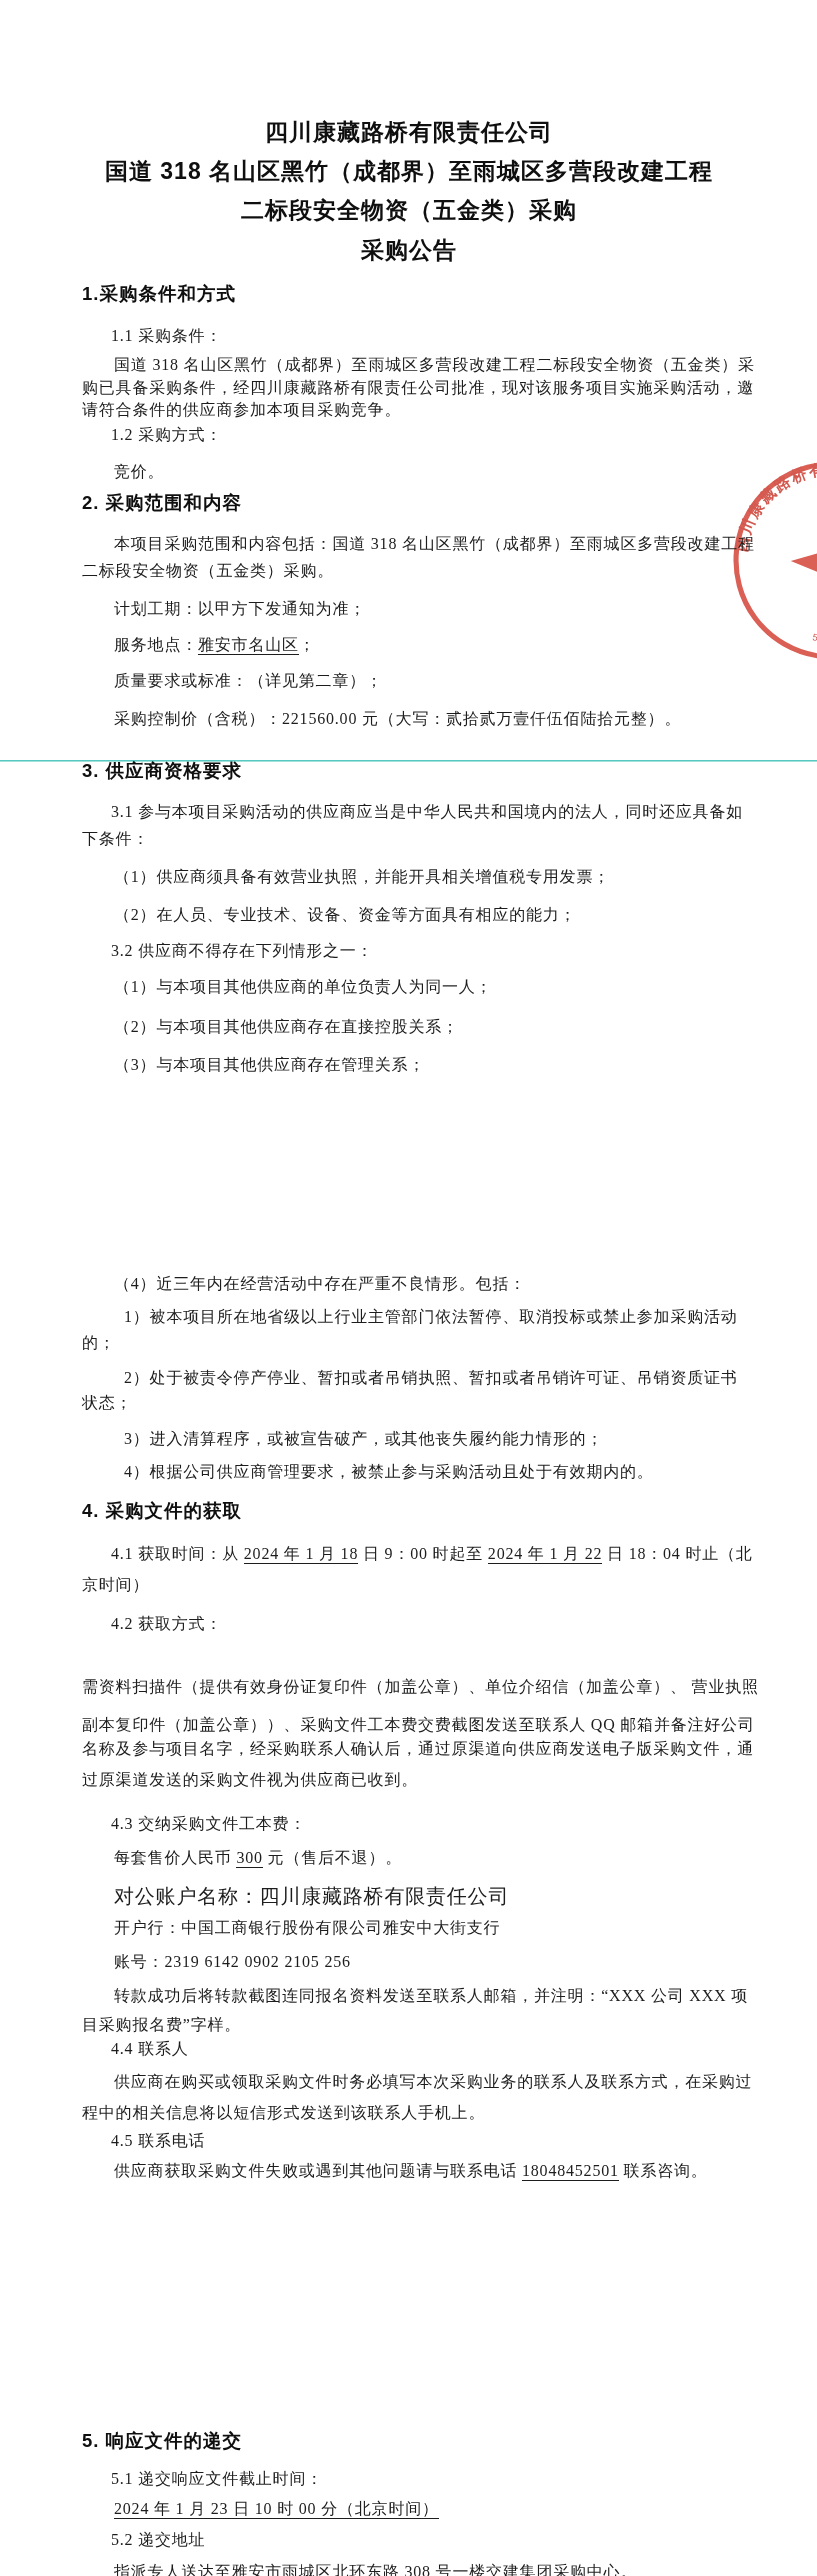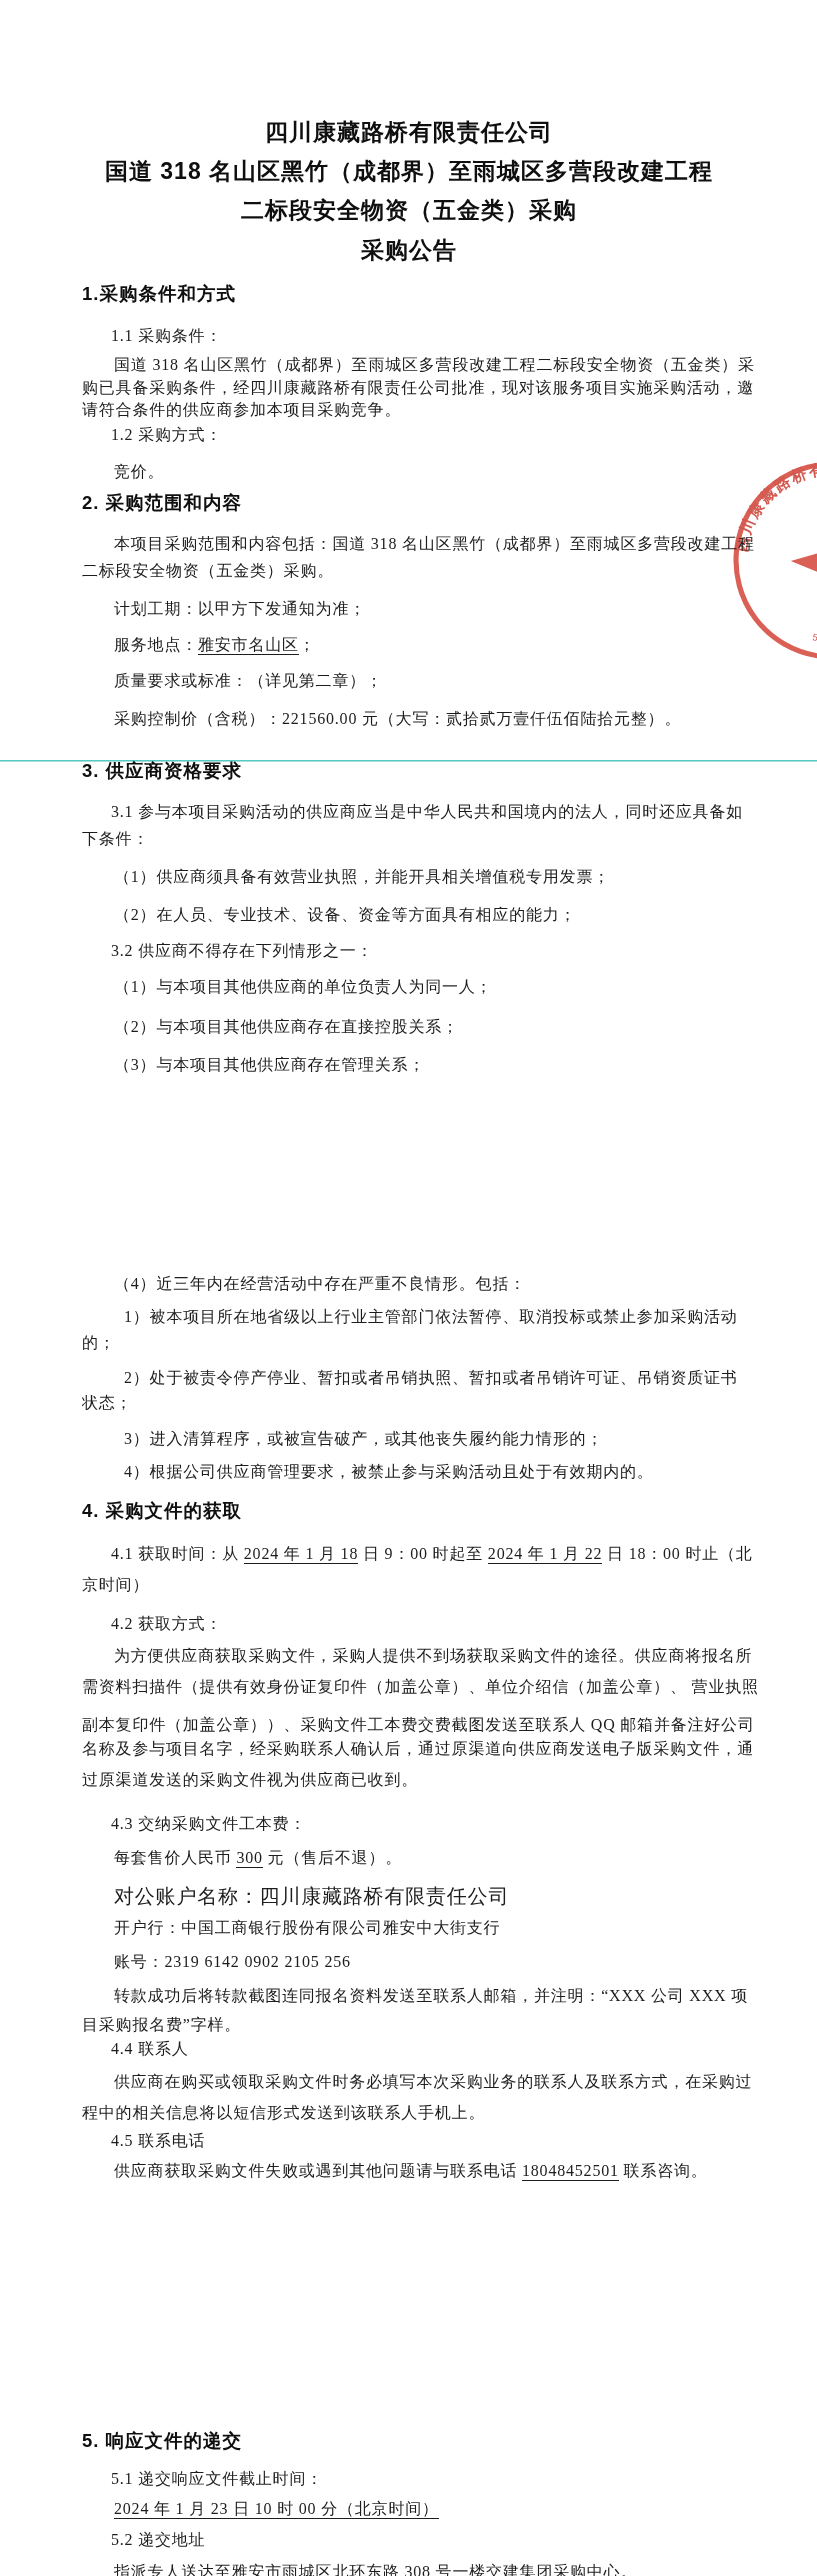--- a/index.html
+++ b/index.html
@@ -90,24 +90,23 @@
     <div class="line" style="top: 1019px; left: 114px; font-size: 16px;"><span>（2）与本项目其他供应商存在直接控股关系；</span></div>
     <div class="line" style="top: 1057px; left: 114px; font-size: 16px;"><span>（3）与本项目其他供应商存在管理关系；</span></div>
     <div class="line" style="top: 1276px; left: 114px; font-size: 16px;"><span>（4）近三年内在经营活动中存在严重不良情形。包括：</span></div>
     <div class="line" style="top: 1309px; left: 124px; font-size: 16px;"><span>1）被本项目所在地省级以上行业主管部门依法暂停、取消投标或禁止参加采购活动</span></div>
     <div class="line" style="top: 1335px; left: 82px; font-size: 16px;"><span>的；</span></div>
     <div class="line" style="top: 1370px; left: 124px; font-size: 16px;"><span>2）处于被责令停产停业、暂扣或者吊销执照、暂扣或者吊销许可证、吊销资质证书</span></div>
     <div class="line" style="top: 1395px; left: 82px; font-size: 16px;"><span>状态；</span></div>
     <div class="line" style="top: 1431px; left: 124px; font-size: 16px;"><span>3）进入清算程序，或被宣告破产，或其他丧失履约能力情形的；</span></div>
     <div class="line" style="top: 1464px; left: 124px; font-size: 16px;"><span>4）根据公司供应商管理要求，被禁止参与采购活动且处于有效期内的。</span></div>
     <div class="line hd" style="top: 1502px; left: 82px; font-size: 18.5px;"><span>4. 采购文件的获取</span></div>
-    <div class="line" style="top: 1546px; left: 111px; font-size: 16px;"><span>4.1 获取时间：从 </span><span class="u">2024 年 1 月 18</span><span> 日 9：00 时起至 </span><span class="u">2024 年 1 月 22</span><span> 日 18：00 时止（北</span></div>
+    <div class="line" style="top: 1546px; left: 111px; font-size: 16px;"><span>4.1 获取时间：从 </span><span class="u">2024 年 1 月 18</span><span> 日 9：00 时起至 </span><span class="u">2024 年 1 月 22</span><span> 日 18：04 时止（北</span></div>
     <div class="line" style="top: 1577px; left: 82px; font-size: 16px;"><span>京时间）</span></div>
     <div class="line" style="top: 1616px; left: 111px; font-size: 16px;"><span>4.2 获取方式：</span></div>
-    <div class="line" style="top: 1648px; left: 114px; font-size: 16px;"><span>为方便供应商获取采购文件，采购人提供不到场获取采购文件的途径。供应商将报名所</span></div>
     <div class="line" style="top: 1679px; left: 82px; font-size: 16px;"><span>需资料扫描件（提供有效身份证复印件（加盖公章）、单位介绍信（加盖公章）、 营业执照</span></div>
     <div class="line" style="top: 1709px; left: 82px; font-size: 16px; margin-top: 8px;"><span>副本复印件（加盖公章））、采购文件工本费交费截图发送至联系人 QQ 邮箱并备注好公司</span></div>
     <div class="line" style="top: 1741px; left: 82px; font-size: 16px;"><span>名称及参与项目名字，经采购联系人确认后，通过原渠道向供应商发送电子版采购文件，通</span></div>
     <div class="line" style="top: 1772px; left: 82px; font-size: 16px;"><span>过原渠道发送的采购文件视为供应商已收到。</span></div>
     <div class="line" style="top: 1816px; left: 111px; font-size: 16px;"><span>4.3 交纳采购文件工本费：</span></div>
     <div class="line" style="top: 1850px; left: 114px; font-size: 16px;"><span>每套售价人民币 </span><span class="u">300</span><span> 元（售后不退）。</span></div>
     <div class="line" style="top: 1886px; left: 114px; font-size: 20px;"><span>对公账户名称：四川康藏路桥有限责任公司</span></div>
     <div class="line" style="top: 1920px; left: 114px; font-size: 16px;"><span>开户行：中国工商银行股份有限公司雅安中大街支行</span></div>
     <div class="line" style="top: 1954px; left: 114px; font-size: 16px;"><span>账号：2319 6142 0902 2105 256</span></div>
     <div class="line" style="top: 1988px; left: 114px; font-size: 16px;"><span>转款成功后将转款截图连同报名资料发送至联系人邮箱，并注明：“XXX 公司 XXX 项</span></div>

